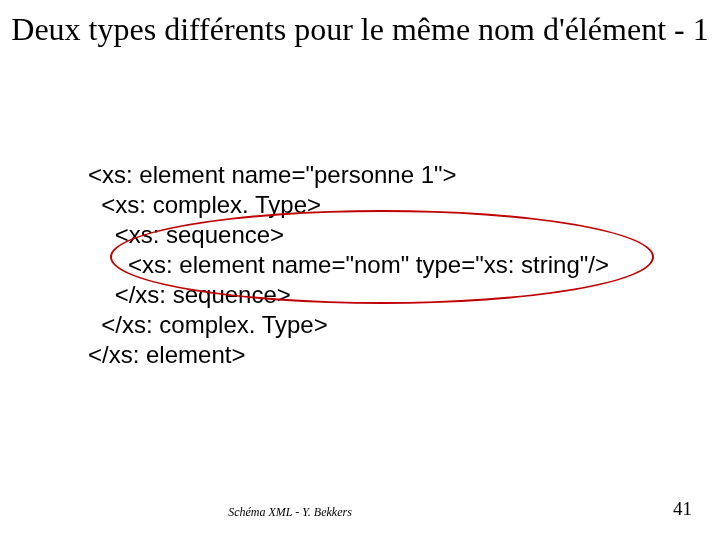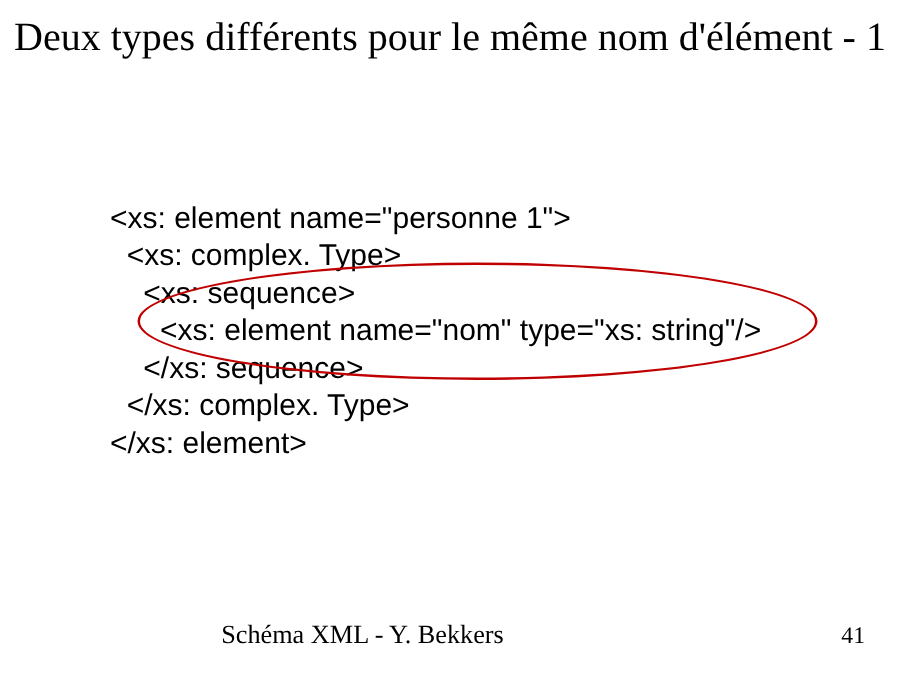--- a/index.html
+++ b/index.html
@@ -38,22 +38,23 @@
     line-height: 1.25;
     white-space: pre;
     color: #000;
   }
   .footer-center {
     position: absolute;
     bottom: 20px;
     left: 0;
     width: 580px;
     text-align: center;
-    font-size: 21px;
+    font-size: 12px;
     color: #000;
+    font-style: italic;
   }
   .footer-right {
     position: absolute;
     bottom: 20px;
     right: 28px;
     font-size: 19px;
     color: #000;
   }
   .ellipse {
     position: absolute;

